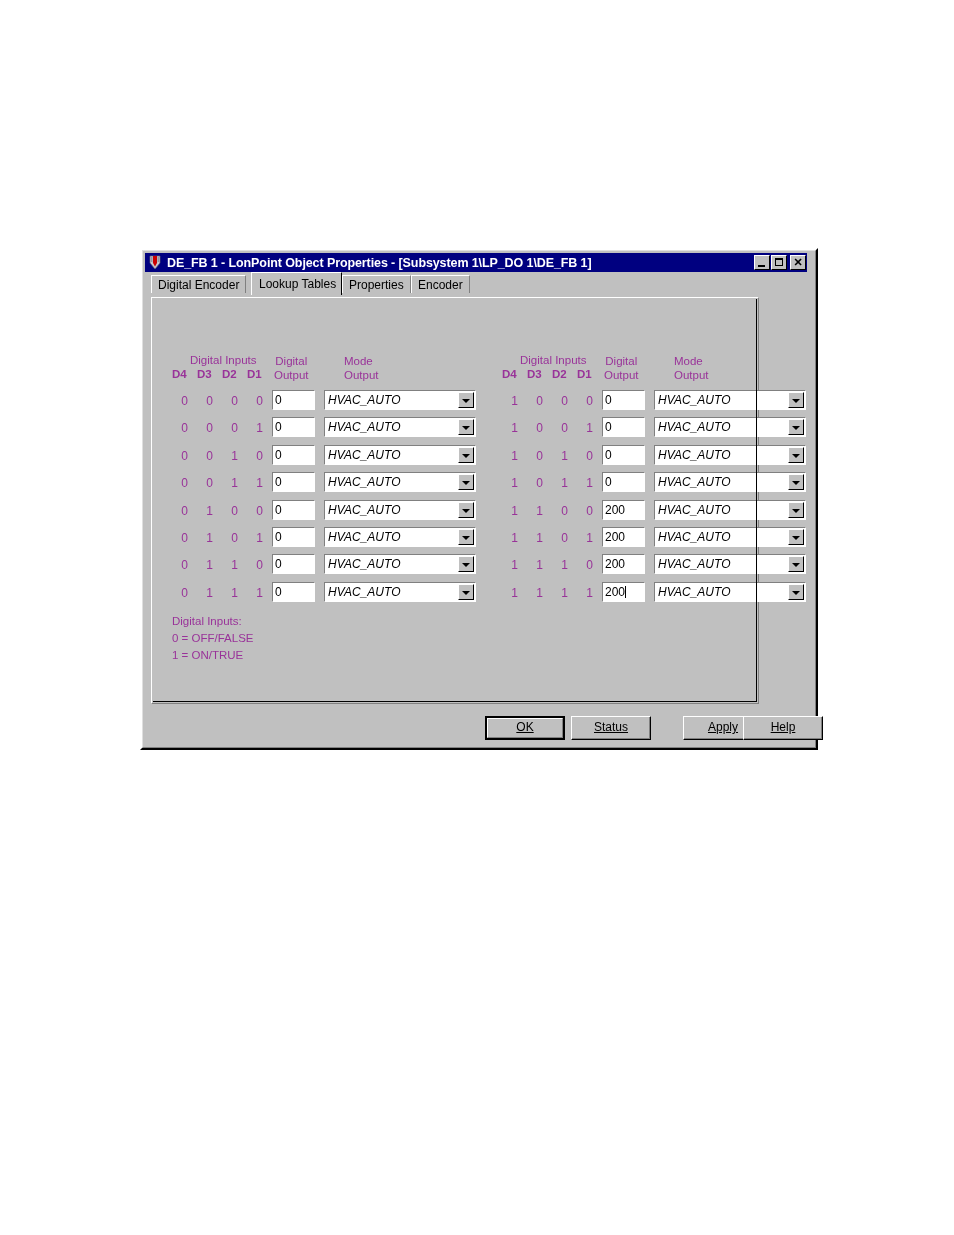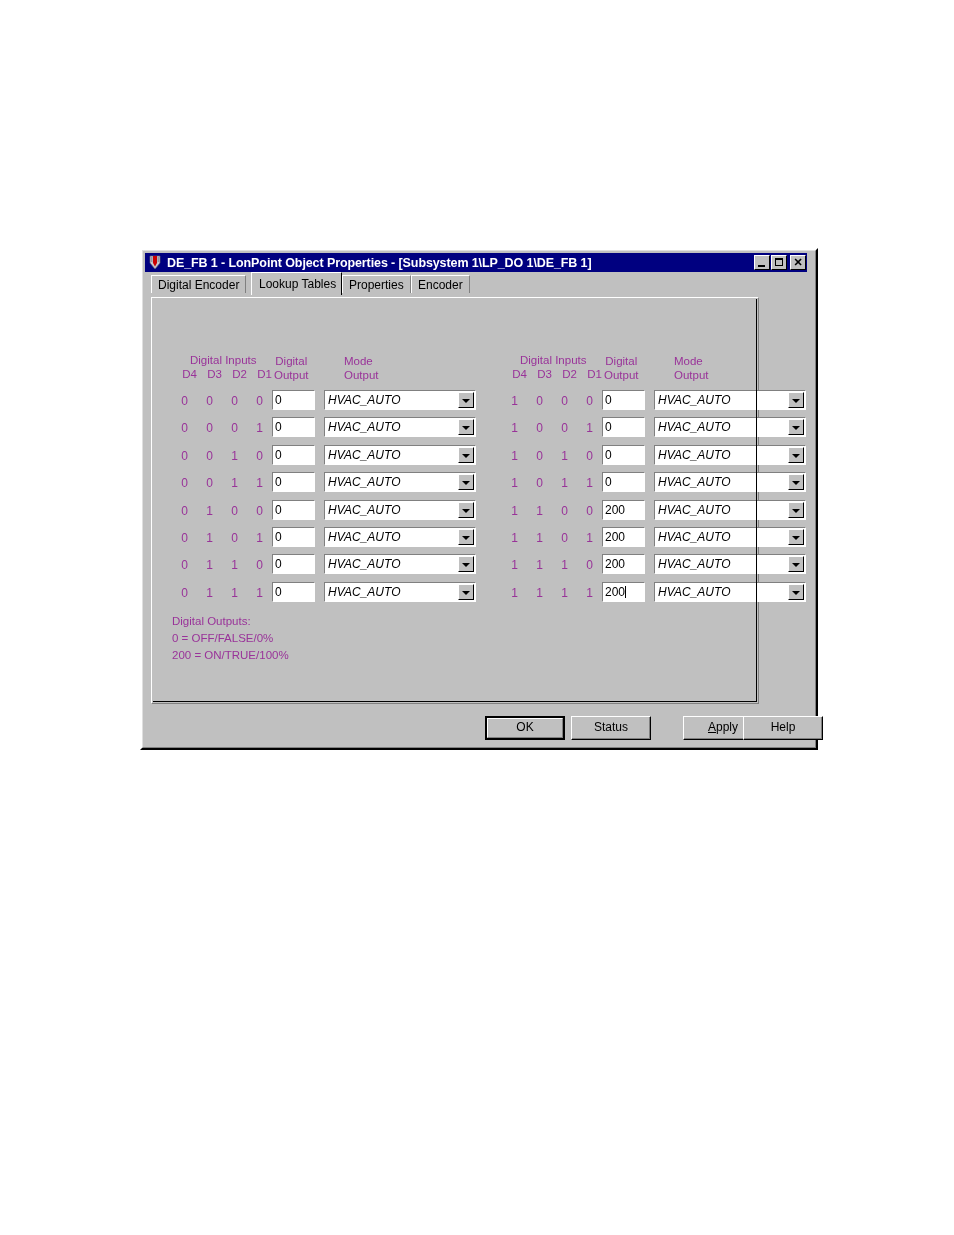--- a/index.html
+++ b/index.html
@@ -186,22 +186,23 @@
   }
   .hdr-bits {
     position: absolute;
     left: 0px;
     top: 14px;
     width: 100px;
     display: flex;
   }
   .hdr-bits span {
     width: 25px;
-    text-align: right;
+    text-align: left;
     display: block;
+    font-weight: bold;
   }
   .hdr-do {
     position: absolute;
     left: 102px;
     top: 0px;
     line-height: 14px;
     white-space: nowrap;
     text-align: center;
   }
   .hdr-mo {
@@ -341,20 +342,21 @@
     border-top: 1px solid #ffffff;
     border-left: 1px solid #ffffff;
     border-right: 1px solid #000000;
     border-bottom: 1px solid #000000;
     box-sizing: border-box;
     font-size: 12px;
     color: #000;
     text-align: center;
     line-height: 21px;
     font-family: "Liberation Sans", sans-serif;
+    text-decoration: underline;
   }
   .btn::before {
     content: "";
     position: absolute;
     left: 0; top: 0; right: 0; bottom: 0;
     border-right: 1px solid #808080;
     border-bottom: 1px solid #808080;
     pointer-events: none;
   }
   .btn.default {
@@ -690,24 +692,24 @@
               <span class="combo-val">HVAC_AUTO</span>
               <span class="combo-btn">
                 <i class="combo-arrow"></i>
               </span>
             </span>
           </div>
         </div>
     </div>
 
     <div class="legend">
-      <div class="legend-col c2">
-        <div>Digital Outputs:</div>
-        <div>0 = OFF/FALSE/0%</div>
-        <div>200 = ON/TRUE/100%</div>
+      <div class="legend-col c1">
+        <div>Digital Inputs:</div>
+        <div>0 = OFF/FALSE</div>
+        <div>1 = ON/TRUE</div>
       </div>
     </div>
   </div>
 
   <div class="btnrow">
     <div class="btn default" id="btn-ok">OK</div>
     <div class="btn" id="btn-cancel">Status</div>
     <div class="btn" id="btn-apply"><u>A</u><span>pply</span></div>
     <div class="btn" id="btn-help">Help</div>
   </div>

